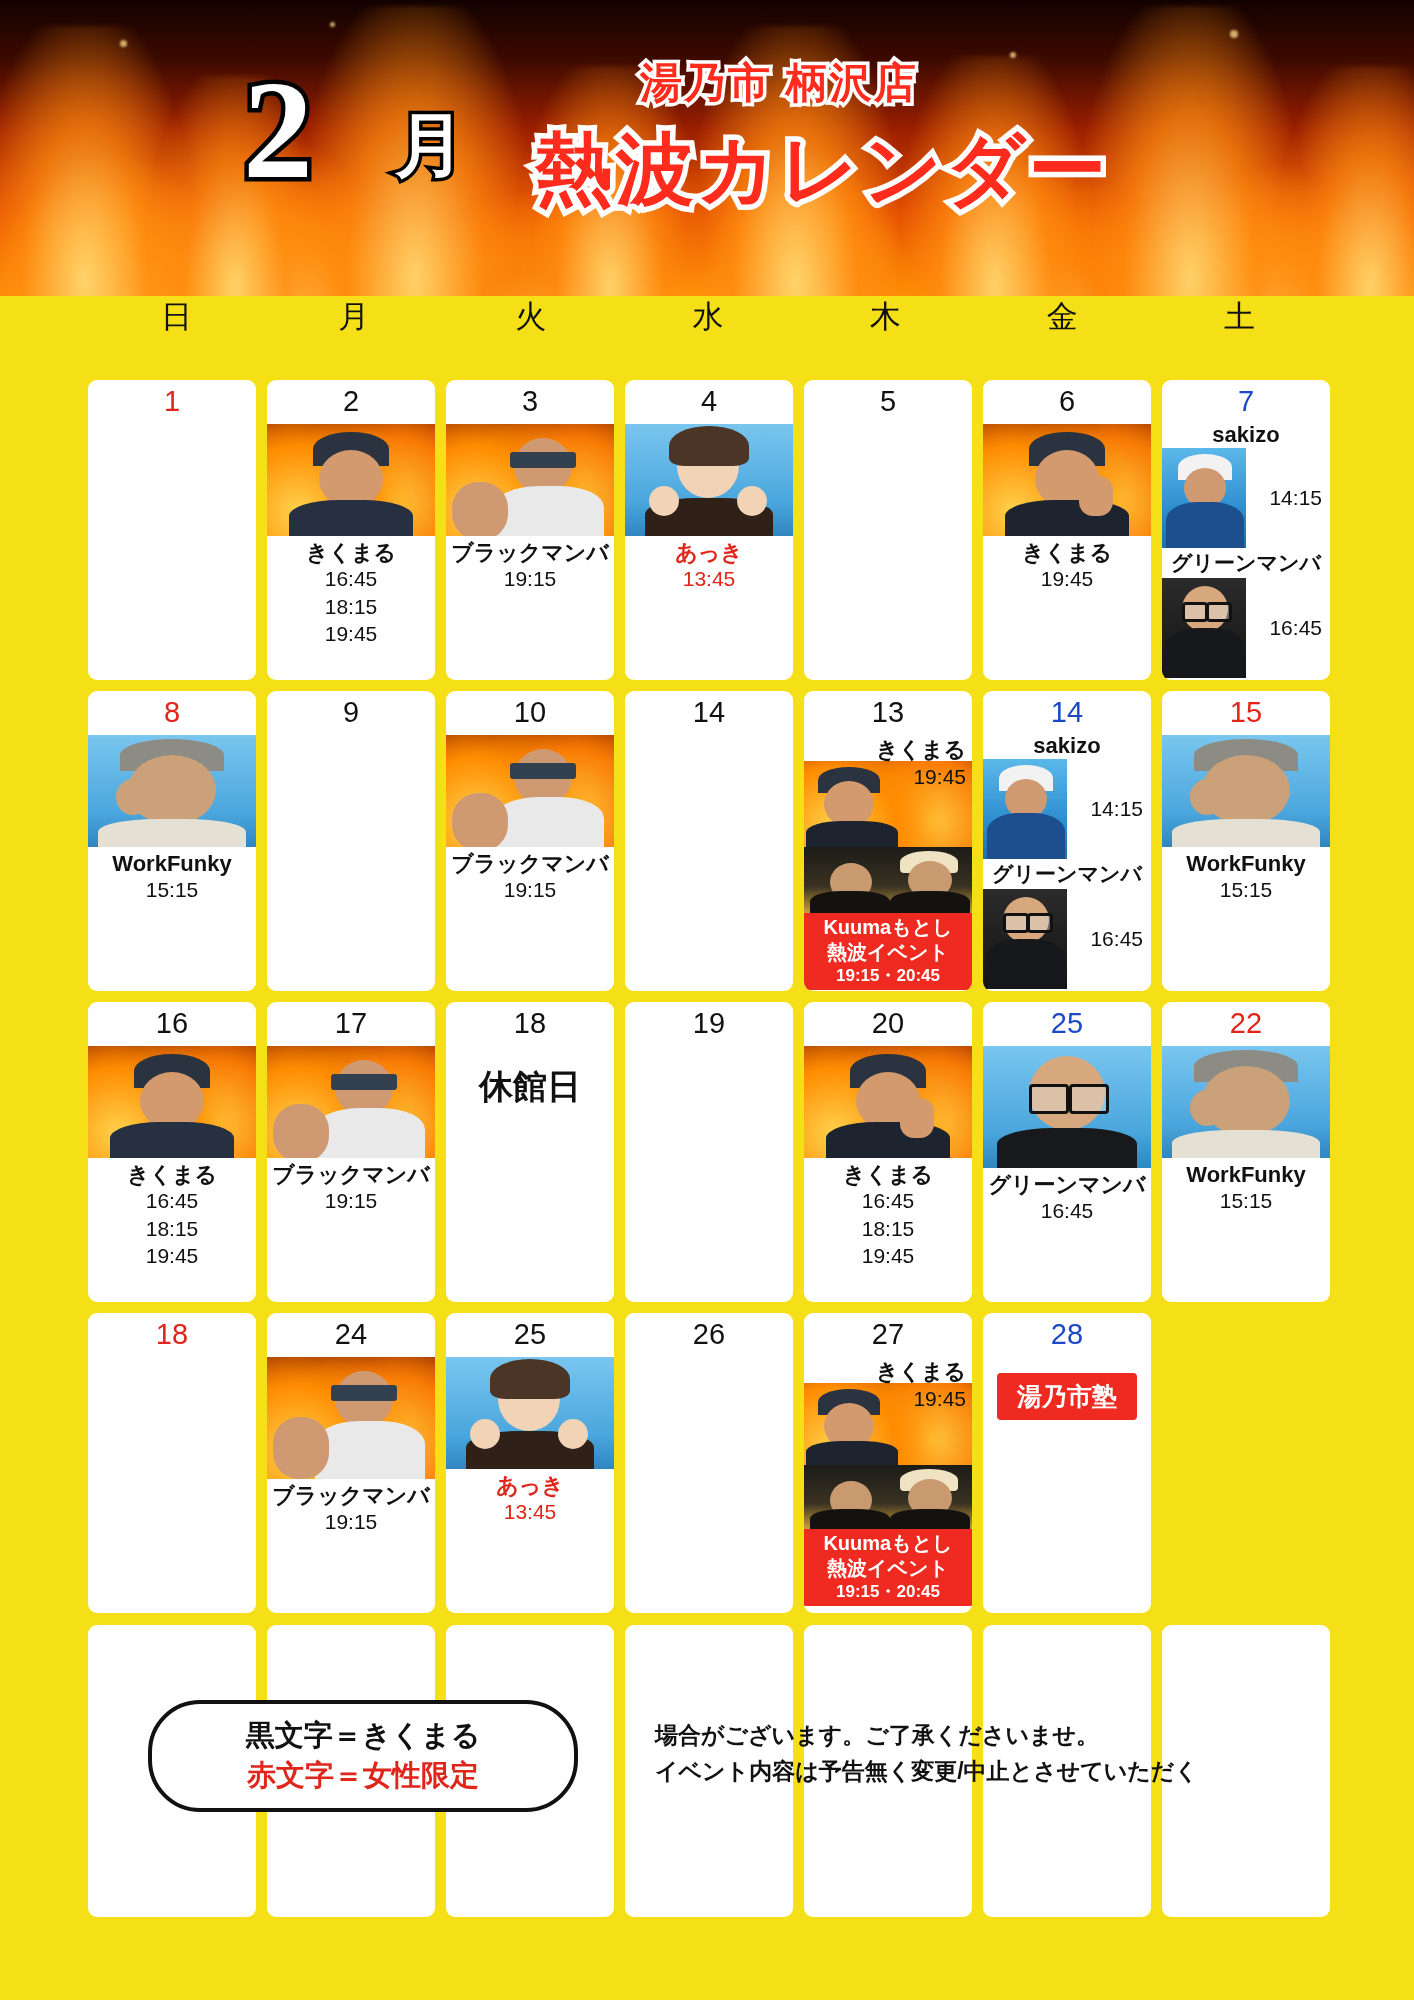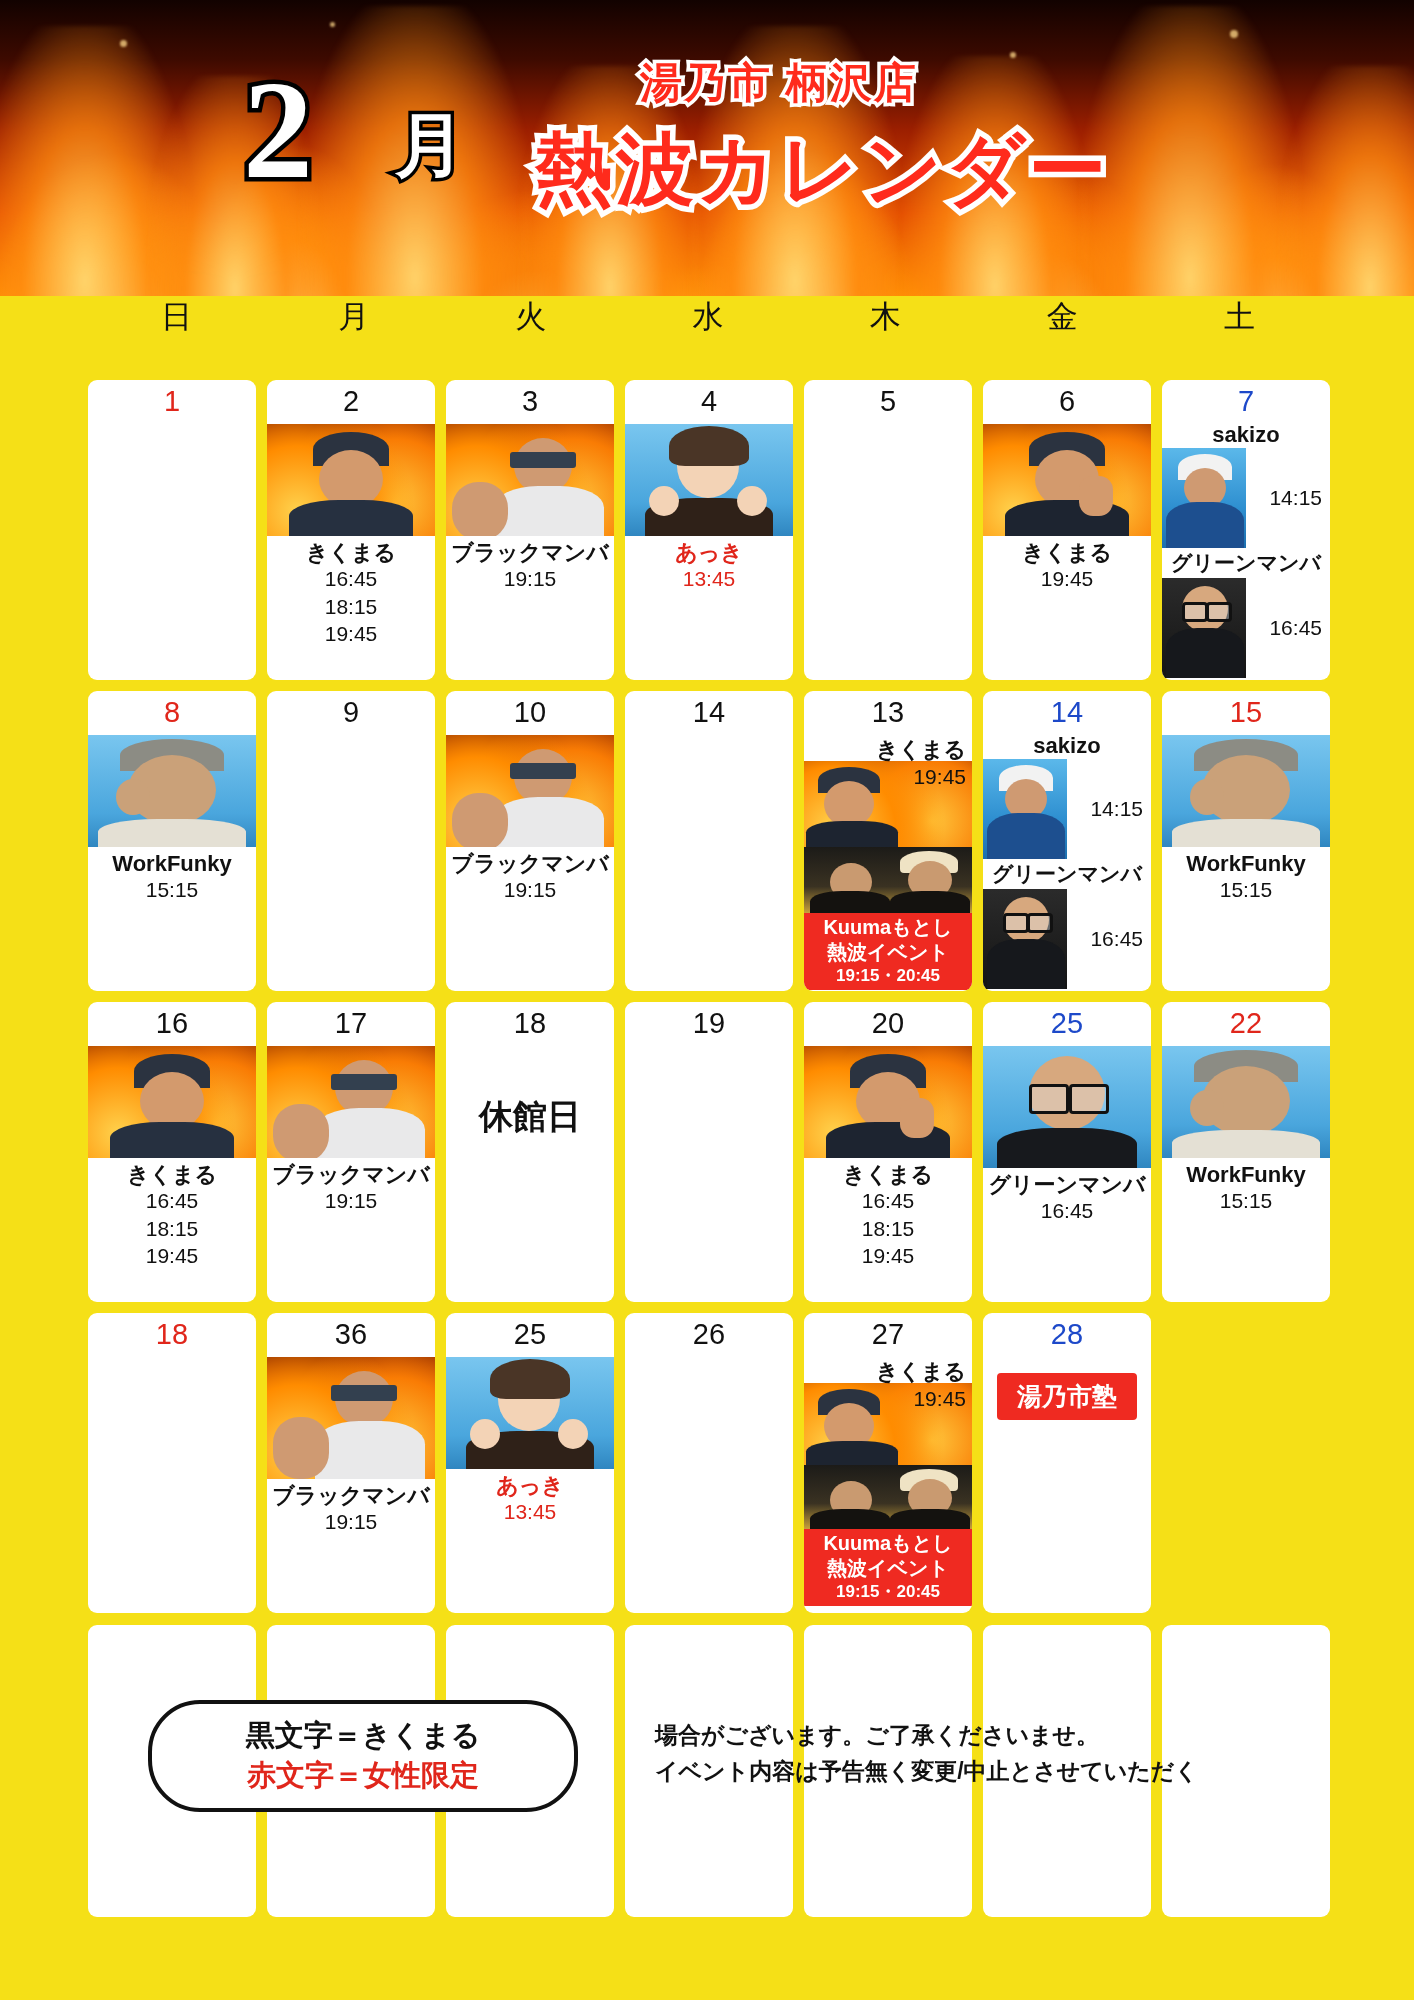--- a/index.html
+++ b/index.html
@@ -295,21 +295,21 @@
     line-height: 1.25;
     padding: 2px 0 4px;
   }
   .redbox .small { font-size: 17px; }
 
   .closed {
     text-align: center;
     font-size: 34px;
     font-weight: bold;
     color: #111;
-    margin-top: 92px;
+    margin-top: 62px;
   }
 
   .juku {
     margin: 60px auto 0;
     width: 140px;
     background: #ef2a21;
     color: #fff;
     font-weight: bold;
     font-size: 25px;
     text-align: center;
@@ -677,21 +677,21 @@
       <div class="label">WorkFunky</div>
       <div class="times">15:15</div>
     </div>
   </div>
 
   <div class="cell">
     <div class="daynum sun">18</div>
   </div>
 
   <div class="cell">
-    <div class="daynum">36</div>
+    <div class="daynum">24</div>
     <div class="content">
       <div class="photo ph-fire" style="height:122px;">
         <div class="head" style="left:68px;top:14px;width:58px;height:56px;background:#cf9a72;"></div>
         <div class="band" style="left:64px;top:28px;width:66px;height:16px;background:#33404f;"></div>
         <div class="body" style="left:48px;top:64px;width:110px;height:58px;background:#e9e9ea;"></div>
         <div class="body" style="left:6px;top:60px;width:56px;height:62px;background:#cf9a72;border-radius:26px;"></div>
       </div>
       <div class="label">ブラックマンバ</div>
       <div class="times">19:15</div>
     </div>

